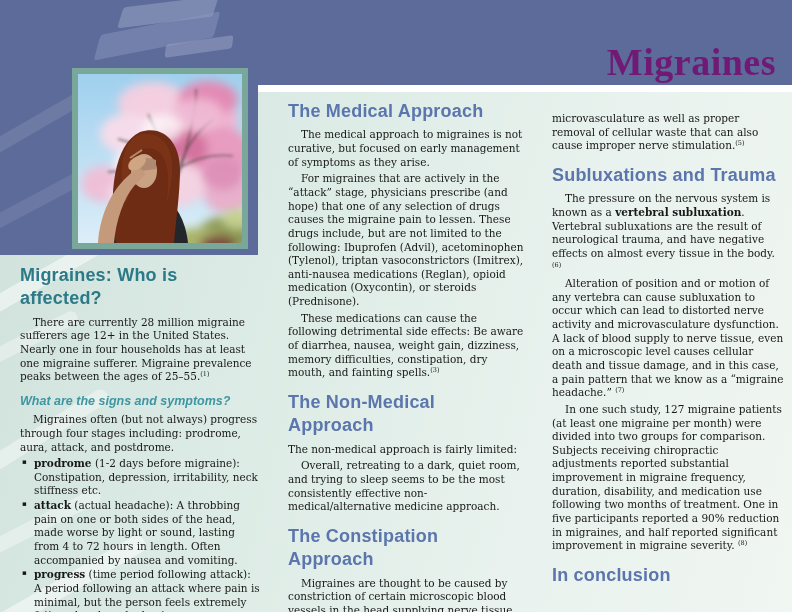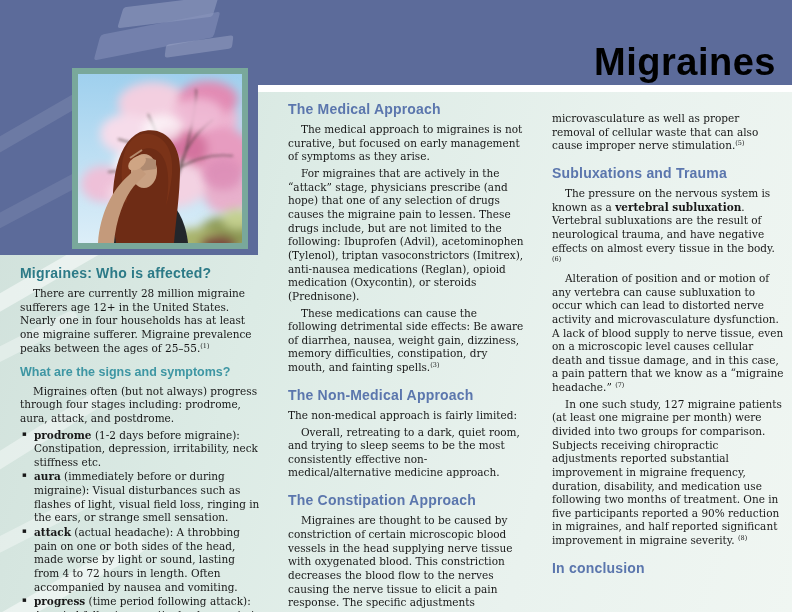--- a/index.html
+++ b/index.html
@@ -7,22 +7,22 @@
     width:792px; height:612px; position:relative; overflow:hidden;
     font-family:"DejaVu Serif", serif;
     background:linear-gradient(105deg,#cfe0da 0%, #dcebe5 35%, #e9f2ee 70%, #f0f6f2 100%);
   }
   
   .stripe { position:absolute; top:85px; left:0; width:792px; height:7px; background:#ffffff; z-index:1; }
   .banner { position:absolute; top:0; left:0; width:792px; height:85px; background:#5c6b9a; z-index:2; }
   .dark-block { position:absolute; top:0; left:0; width:258px; height:255px; background:#5c6b9a; z-index:2; }
   .brochure-title {
     position:absolute; top:40px; right:16px; z-index:3;
-    font-family:Liberation Sans, sans-serif; font-weight:bold;
-    font-size:38px; line-height:44px; color:#000000; letter-spacing:0.5px;
+    font-family:Liberation Serif, serif; font-weight:bold;
+    font-size:38px; line-height:44px; color:#701a75; letter-spacing:0.5px;
   }
   
   .swoosh { position:absolute; border-radius:3px; z-index:3; }
   .sw1 { left:120px; top:2px;  width:96px;  height:20px; background:#97a2c4; opacity:.55; transform:rotate(-7deg) skewX(-24deg); }
   .sw2 { left:96px;  top:24px; width:122px; height:24px; background:#8a96bd; opacity:.5;  transform:rotate(-11deg) skewX(-26deg); }
   .sw3 { left:165px; top:40px; width:68px;  height:13px; background:#a4aecb; opacity:.45; transform:rotate(-8deg) skewX(-15deg); }
   
   .brush { position:absolute; background:rgba(255,255,255,0.5); border-radius:8px; z-index:0; }
   .b1 { left:-34px; top:268px; width:160px; height:16px; transform:rotate(-30deg); }
   .b2 { left:-48px; top:338px; width:132px; height:14px; transform:rotate(-27deg); opacity:.7; }
@@ -37,26 +37,26 @@
     border:6px solid #79a89b; box-sizing:border-box; background:#9fd0ee; z-index:4;
   }
   .photo-frame svg { display:block; }
   
   .col { position:absolute; z-index:5; font-size:10.5px; line-height:1.3; color:#181818; }
   .col-left  { left:20px;  top:256px; width:241px; }
   .col-mid   { left:288px; top:100px; width:236px; }
   .col-right { left:552px; top:112px; width:232px; }
   .h-blue, .h-teal {
     font-family:"Liberation Sans", sans-serif; font-weight:bold;
-    font-size:14px; letter-spacing:0.2px; margin:11px 0 5px;
+    font-size:18px; letter-spacing:0.2px; margin:11px 0 5px;
   }
   .h-blue { color:#5b76ad; }
   .h-teal { color:#2c7a87; margin-top:8px; }
   .h-teal-sub {
-    font-family:"Liberation Sans", sans-serif; font-weight:bold; 
+    font-family:"Liberation Sans", sans-serif; font-weight:bold; font-style:italic;
     font-size:12.5px; color:#3e96a3; margin:9px 0 4px;
   }
   .mt0 { margin-top:0; }
   p { margin:0 0 3px; }
   .ind { text-indent:13px; }
   sup { font-size:6.5px; line-height:0; }
   ul { list-style:none; margin:2px 0 3px; padding:0 0 0 14px; }
   li { position:relative; margin-bottom:1px; }
   li::before { content:"▪"; position:absolute; left:-12px; top:1px; font-size:7px; }
   b { font-weight:bold; }
@@ -143,21 +143,20 @@
   </svg>
 </figure>
 
 <div class="col col-left">
   <div class="h-teal">Migraines: Who is affected?</div>
   <p class="ind"><span>There are currently 28 million migraine sufferers age 12+ in the United States. Nearly one in four households has at least one migraine sufferer. Migraine prevalence peaks between the ages of 25–55.</span><sup>(1)</sup></p>
   <div class="h-teal-sub">What are the signs and symptoms?</div>
   <p class="ind">Migraines often (but not always) progress through four stages including: prodrome, aura, attack, and postdrome.</p>
   <ul>
     <li><b>prodrome</b><span> (1-2 days before migraine): Constipation, depression, irritability, neck stiffness etc.</span></li>
-    <li><b>aura</b><span> (immediately before or during migraine): Visual disturbances such as flashes of light, visual field loss, ringing in the ears, or strange smell sensation.</span></li>
     <li><b>attack</b><span> (actual headache): A throbbing pain on one or both sides of the head, made worse by light or sound, lasting from 4 to 72 hours in length. Often accompanied by nausea and vomiting.</span></li>
     <li><b>progress</b><span> (time period following attack): A period following an attack where pain is minimal, but the person feels extremely fatigued and washed out.</span></li>
   </ul>
 </div>
 
 <div class="col col-mid">
   <div class="h-blue mt0">The Medical Approach</div>
   <p class="ind">The medical approach to migraines is not curative, but focused on early management of symptoms as they arise.</p>
   <p class="ind">For migraines that are actively in the “attack” stage, physicians prescribe (and hope) that one of any selection of drugs causes the migraine pain to lessen. These drugs include, but are not limited to the following: Ibuprofen (Advil), acetominophen (Tylenol), triptan vasoconstrictors (Imitrex), anti-nausea medications (Reglan), opioid medication (Oxycontin), or steroids (Prednisone).</p>
   <p class="ind"><span>These medications can cause the following detrimental side effects: Be aware of diarrhea, nausea, weight gain, dizziness, memory difficulties, constipation, dry mouth, and fainting spells.</span><sup>(3)</sup></p>

